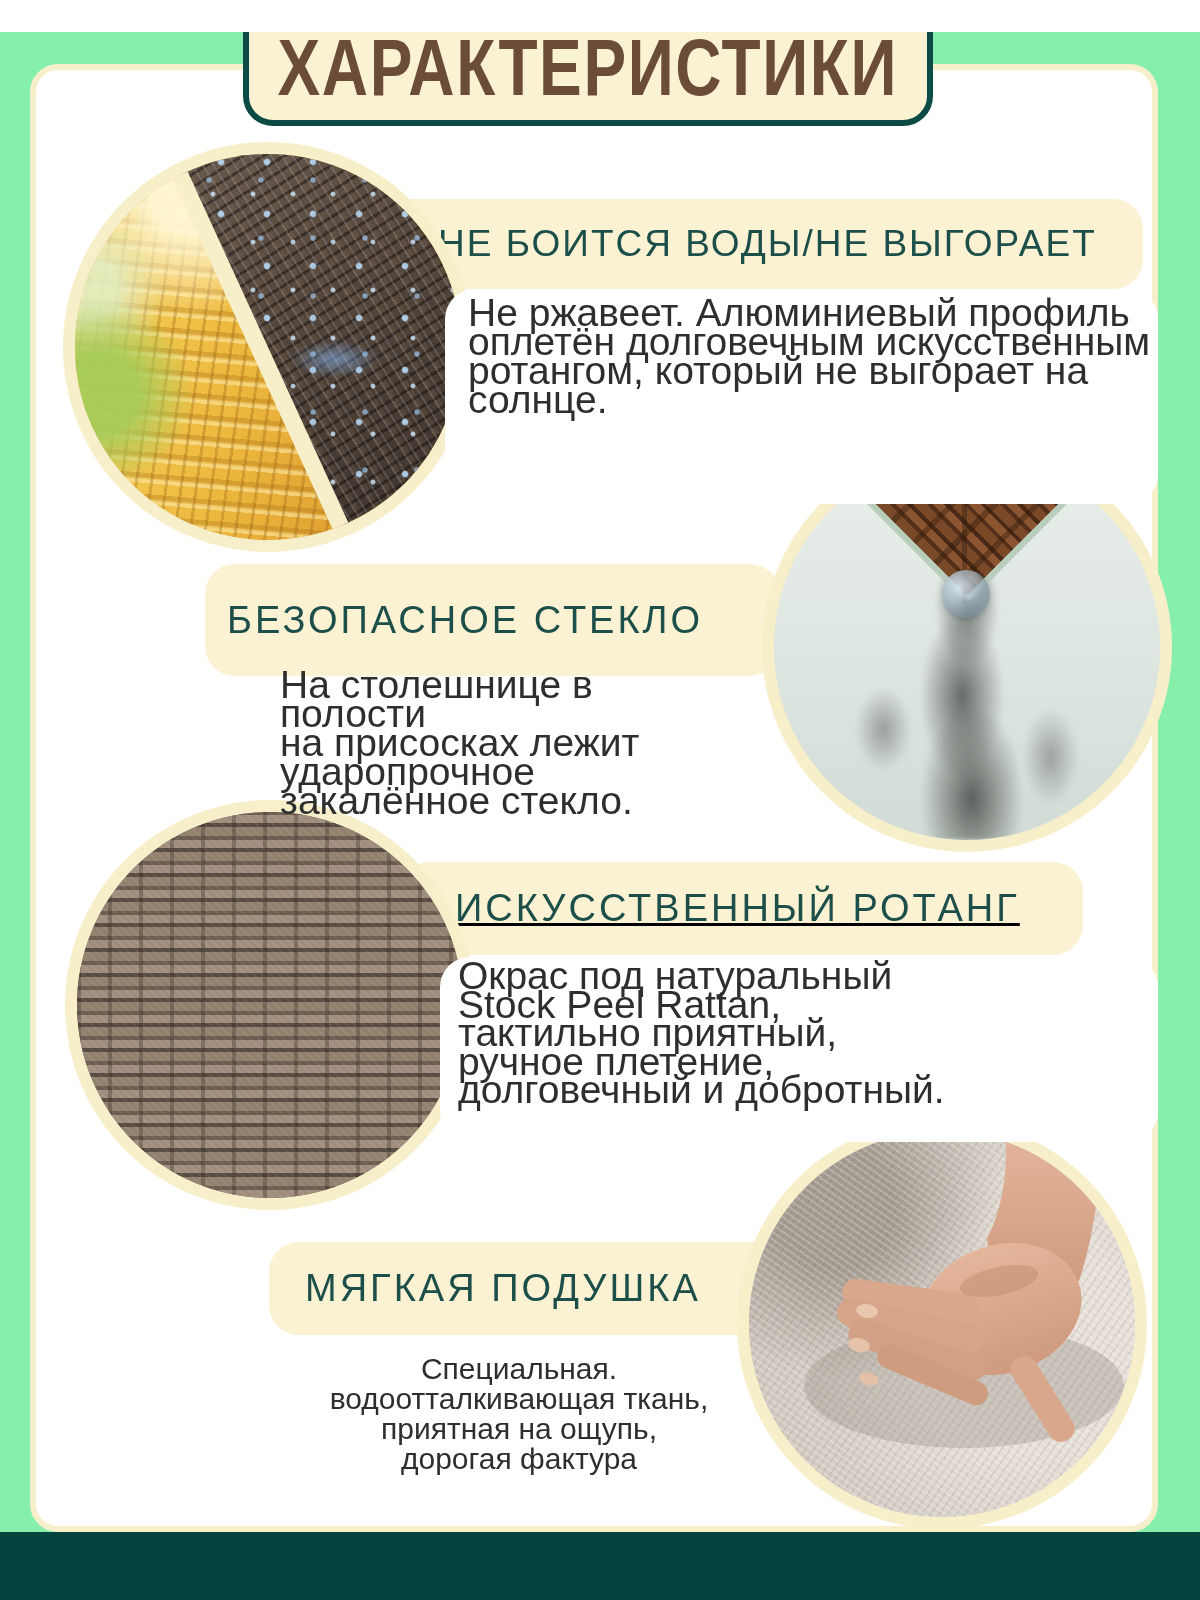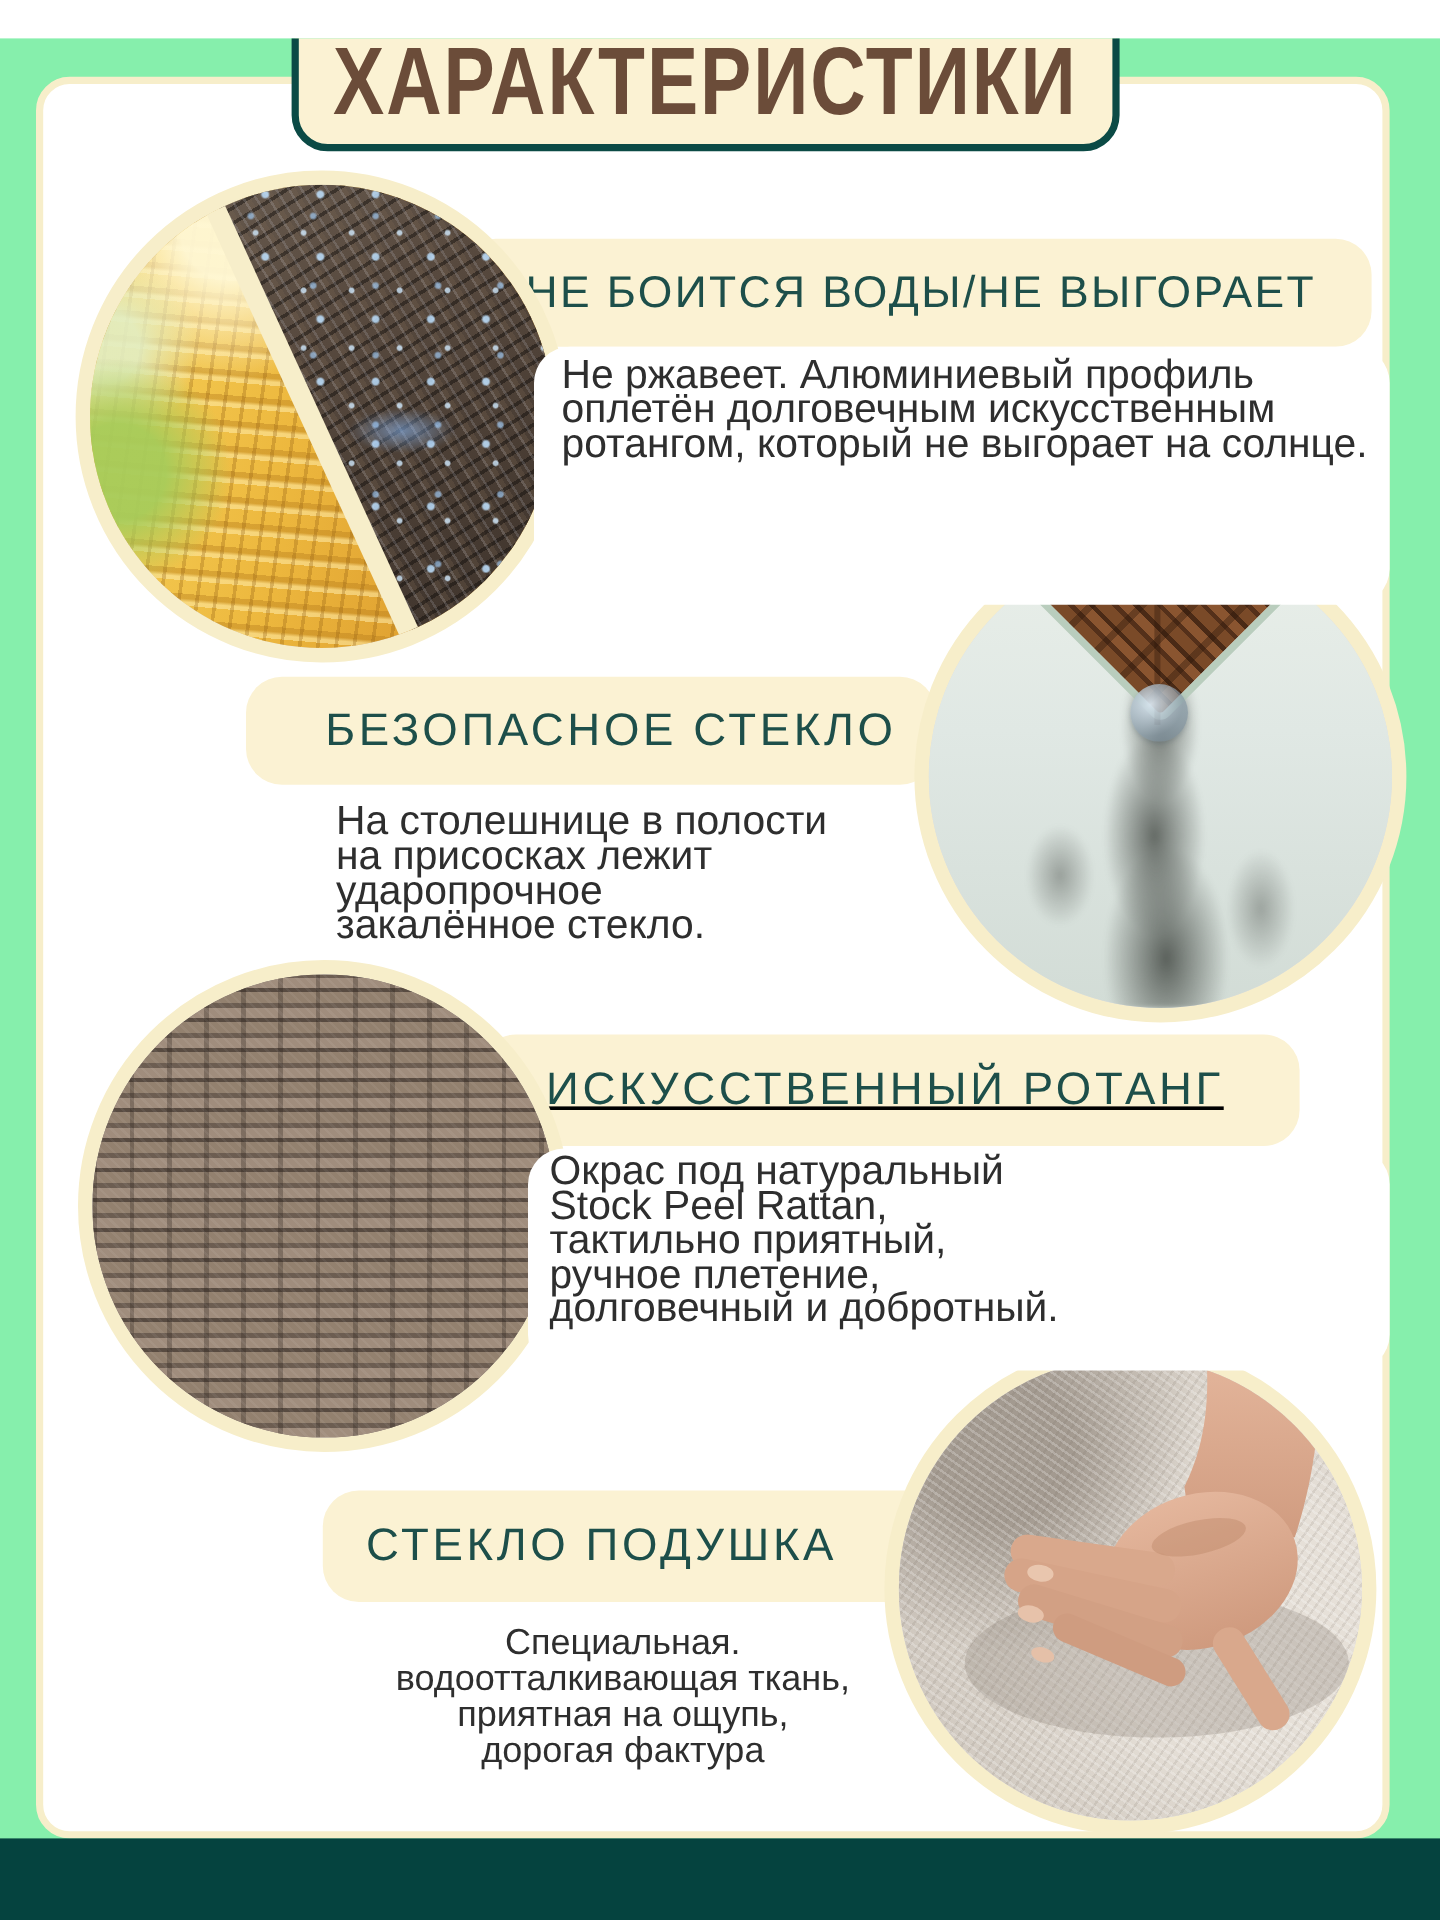--- a/index.html
+++ b/index.html
@@ -32,31 +32,31 @@
   .pill{
     position:absolute;background:#fbf2d3;border-radius:30px;
     display:flex;align-items:center;z-index:1;box-sizing:border-box;
   }
   .pill-text{
     color:#1d4f4a;font-size:38px;font-weight:500;letter-spacing:3px;
     white-space:nowrap;
   }
   .pill1{left:383px;top:167px;width:760px;height:90px;padding-left:55px;}
   .pill1 .pill-text{font-size:37px;letter-spacing:2px;}
-  .pill2{left:205px;top:532px;width:575px;height:90px;padding-left:66px;}
+  .pill2{left:205px;top:532px;width:575px;height:112px;padding-left:22px;}
   .pill3{left:400px;top:830px;width:683px;height:93px;padding-left:55px;text-decoration:underline;}
   .pill4{left:269px;top:1210px;width:520px;height:93px;padding-left:36px;}
   
   .body-box{position:absolute;background:#ffffff;border-radius:30px;z-index:3;}
   .bb1{left:445px;top:257px;width:713px;height:215px;}
   .bb3{left:440px;top:925px;width:718px;height:185px;}
   
   .body-text{
     position:absolute;z-index:4;color:#2e2e2e;white-space:pre-line;
-    font-size:34px;line-height:29px;
+    font-size:39px;line-height:29px;
   }
   .bt1{left:468px;top:266px;width:690px;text-align:left;}
   .bt2{left:280px;top:638px;width:448px;}
   .bt3{left:458px;top:930px;width:660px;text-align:left;line-height:28.5px;}
   .bt4{left:300px;top:1322px;width:438px;text-align:center;font-size:30px;line-height:30px;}
   
   .circle{
     position:absolute;width:386px;height:386px;border-radius:50%;
     border:12px solid #f7eeca;overflow:hidden;z-index:2;background:#ddd;
   }
@@ -194,21 +194,21 @@
   <div class="body-text bt3">Окрас под натуральный
 Stock Peel Rattan,
 тактильно приятный,
 ручное плетение,
 долговечный и добротный.</div>
   <div class="circle c3">
     <div class="ph ph-weave"></div>
   </div>
 
   <div class="pill pill4">
-    <span class="pill-text">СТЕКЛО ПОДУШКА</span>
+    <span class="pill-text">МЯГКАЯ ПОДУШКА</span>
   </div>
   <div class="body-text bt4">Специальная.
 водоотталкивающая ткань,
 приятная на ощупь,
 дорогая фактура</div>
   <div class="circle c4">
     <div class="ph ph-cushion"></div>
     <svg class="hand-svg" width="386" height="386" viewBox="0 0 386 386">
       <defs>
         <linearGradient id="skin" x1="0" y1="0" x2="0" y2="1">

